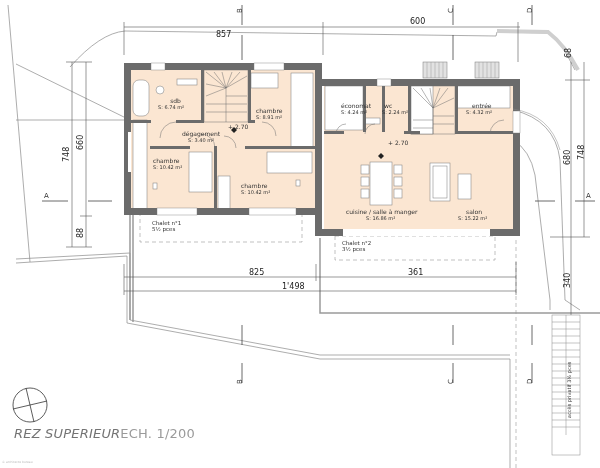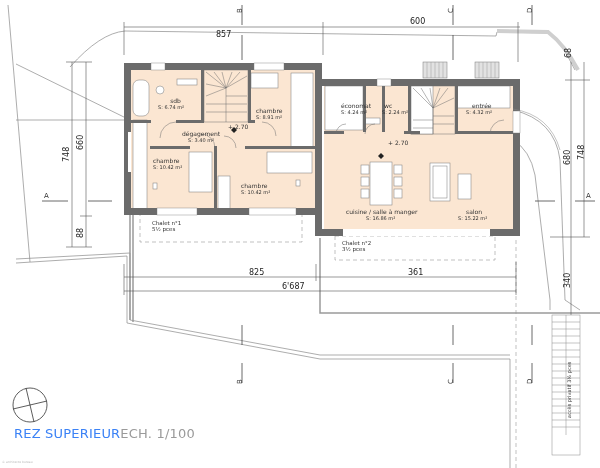--- a/index.html
+++ b/index.html
@@ -8,21 +8,21 @@
     .lbl { position: absolute; font-family: "DejaVu Sans", sans-serif; color: #333; line-height: 1.15; white-space: nowrap; }
     .room-name { font-size: 6px; color: #333; }
     .room-area { font-size: 5px; color: #333; }
     .dim { font-size: 8px; color: #222; }
     .dim-v { transform: rotate(-90deg); transform-origin: left top; }
     .axis { font-size: 7px; color: #333; }
     .axis-v { transform: rotate(-90deg); transform-origin: left top; }
     .alt { font-size: 6px; color: #333; }
     .chalet { font-size: 5.5px; color: #333; }
     .title { position: absolute; left: 14px; top: 426px; font-size: 13px; letter-spacing: 0.2px; font-family: "DejaVu Sans", sans-serif; }
-    .title .main { color: #3b82f6; }
+    .title .main { color: #737373; font-style: italic; }
     .title .scale { color: #9a9a9a; }
     .copyright { position: absolute; left: 2px; top: 460px; font-size: 3px; color: #bbb; }
     .stair-label { position: absolute; left: 566px; top: 418px; font-size: 5px; color: #333; transform: rotate(-90deg); transform-origin: left top; white-space: nowrap; }
   </style>
 </head>
 <body>
 
 <svg id="plan" viewBox="0 0 600 468" xmlns="http://www.w3.org/2000/svg">
 
   <g fill="none" stroke="#8a8a8a" stroke-width="0.7">
@@ -237,21 +237,21 @@
 <div class="lbl dim" style="left:410px;top:17px;">600</div>
 <div class="lbl dim dim-v" style="left:62px;top:162px;">748</div>
 <div class="lbl dim dim-v" style="left:76px;top:150px;">660</div>
 <div class="lbl dim dim-v" style="left:76px;top:238px;">88</div>
 <div class="lbl dim dim-v" style="left:564px;top:58px;">68</div>
 <div class="lbl dim dim-v" style="left:563px;top:165px;">680</div>
 <div class="lbl dim dim-v" style="left:577px;top:160px;">748</div>
 <div class="lbl dim dim-v" style="left:563px;top:288px;">340</div>
 <div class="lbl dim" style="left:225px;top:268px;margin-left:24px;">825</div>
 <div class="lbl dim" style="left:408px;top:268px;">361</div>
-<div class="lbl dim" style="left:282px;top:282px;">6'687</div>
+<div class="lbl dim" style="left:282px;top:282px;">1'498</div>
 
 <div class="lbl axis" style="left:44px;top:192px;">A</div>
 <div class="lbl axis" style="left:586px;top:192px;">A</div>
 <div class="lbl axis axis-v" style="left:236px;top:13px;">B</div>
 <div class="lbl axis axis-v" style="left:447px;top:13px;">C</div>
 <div class="lbl axis axis-v" style="left:526px;top:13px;">D</div>
 <div class="lbl axis axis-v" style="left:236px;top:384px;">B</div>
 <div class="lbl axis axis-v" style="left:447px;top:384px;">C</div>
 <div class="lbl axis axis-v" style="left:526px;top:384px;">D</div>
 
@@ -303,15 +303,15 @@
   <div class="room-area">S: 15.22 m²</div>
 </div>
 <div class="lbl chalet" style="left:342px;top:240px;">
   <div>Chalet n°2</div>
   <div>3½ pces</div>
 </div>
 
 <div class="stair-label">accès privatif 3½ pces</div>
 
 <div class="title">
-  <span class="main">REZ SUPERIEUR</span><span class="scale">ECH. 1/100</span>
+  <span class="main">REZ SUPERIEUR</span><span class="scale">ECH. 1/200</span>
 </div>
 <div class="copyright">© architecte bureau</div>
 
 </body></html>

